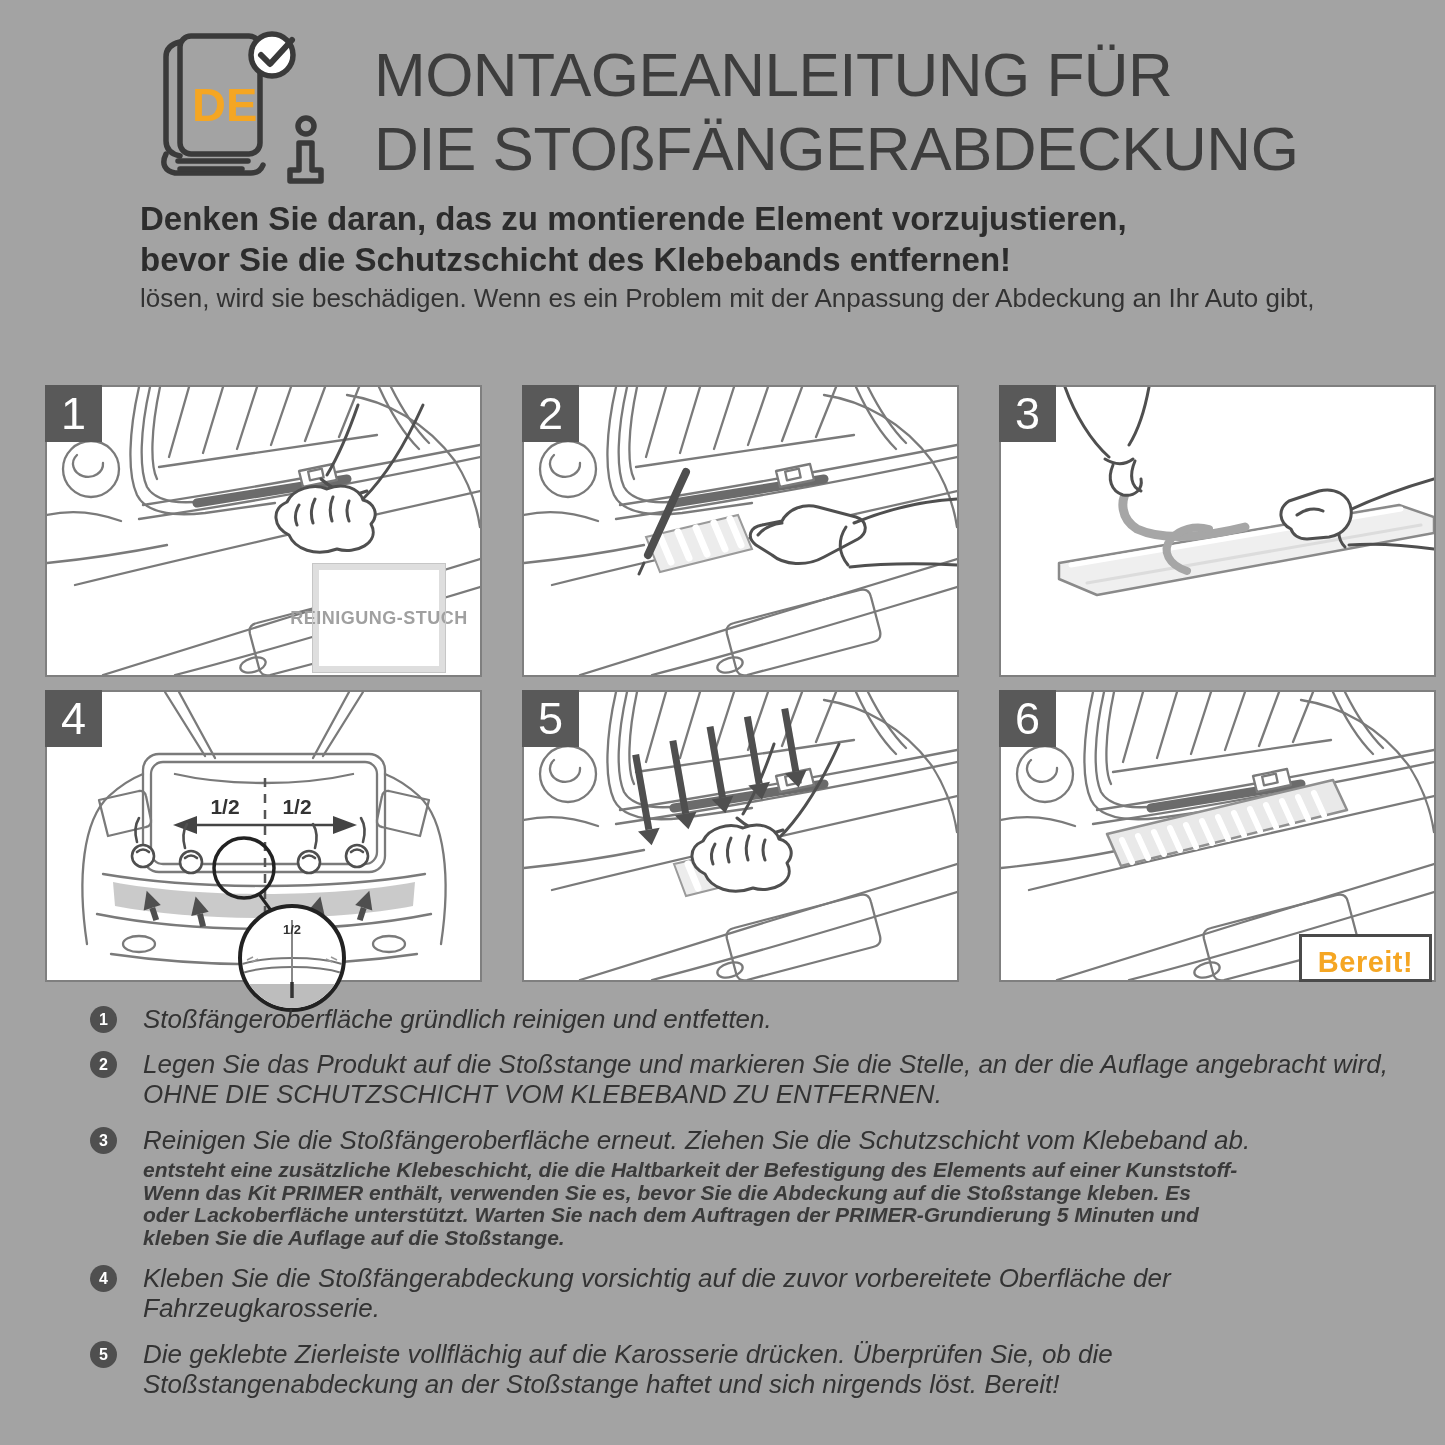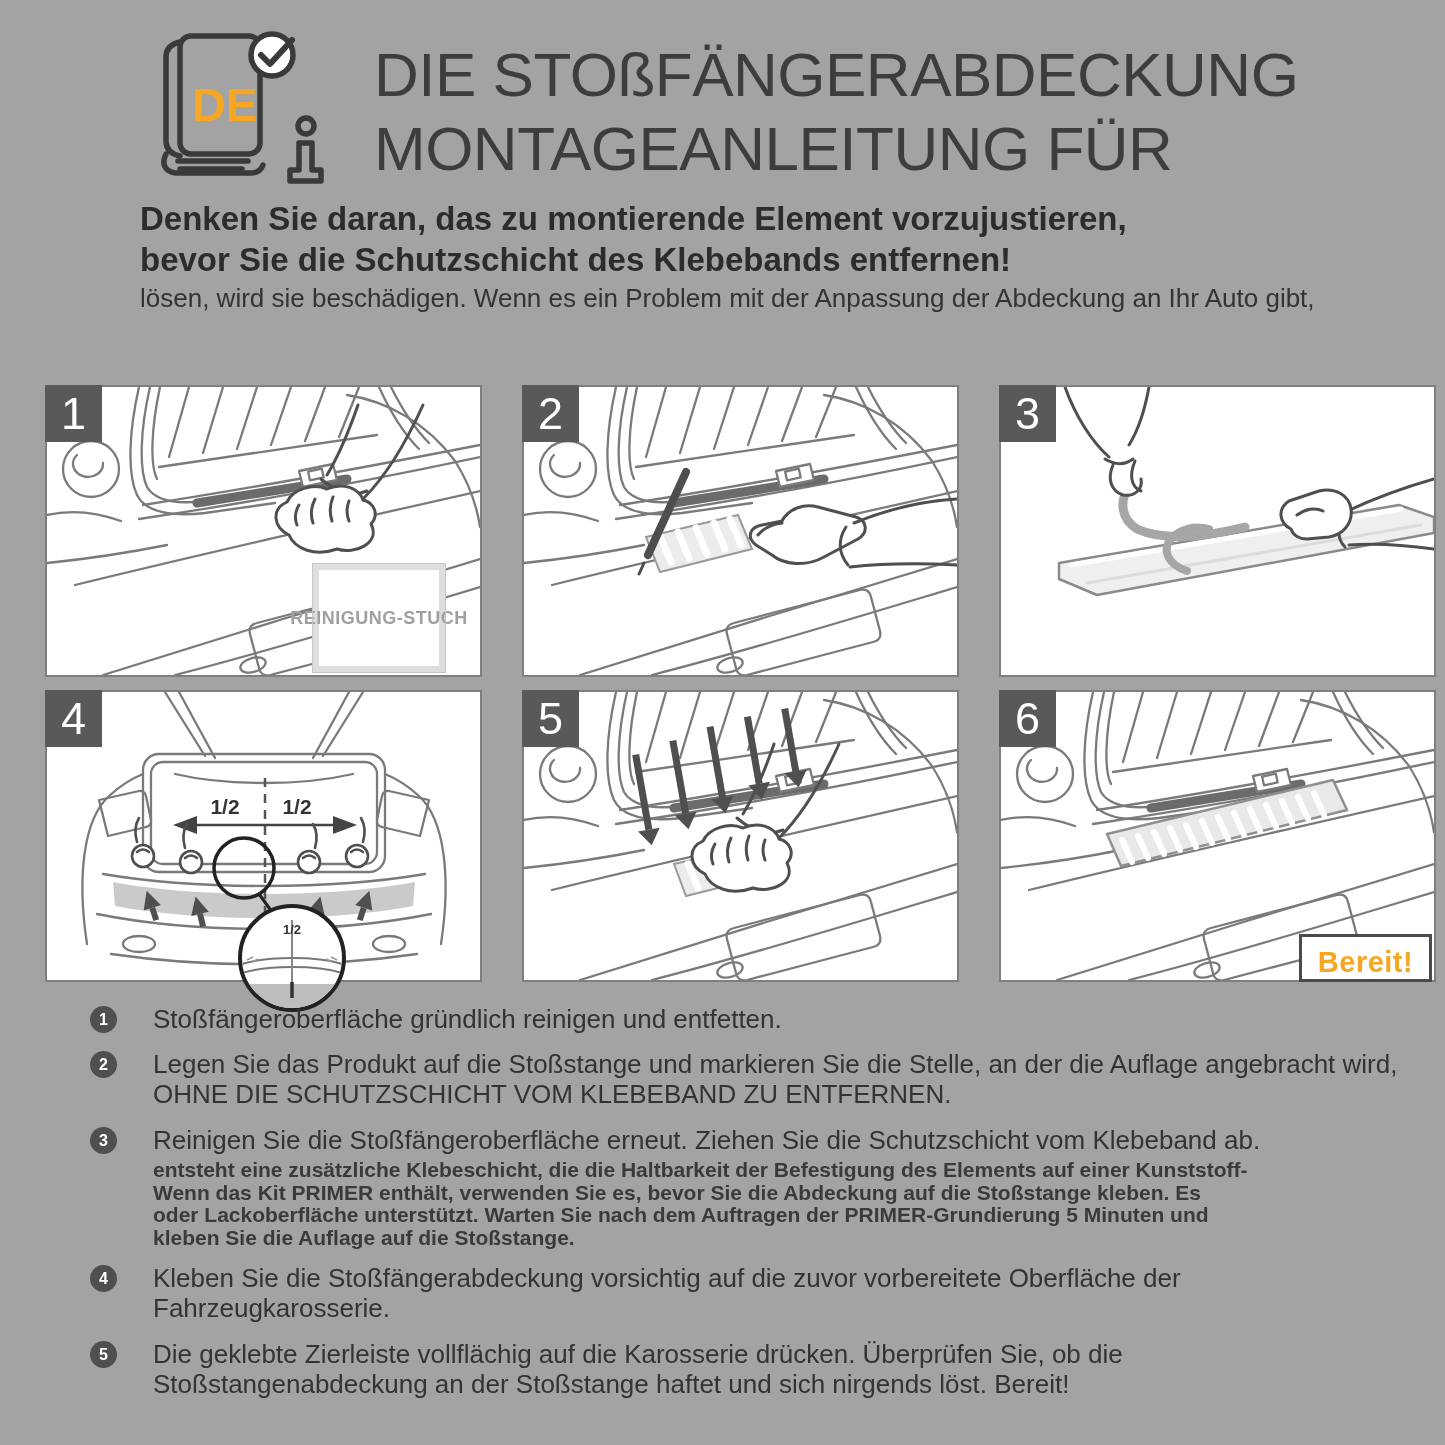--- a/index.html
+++ b/index.html
@@ -40,21 +40,21 @@
   .ready{position:absolute;left:298px;top:242px;width:133px;height:48px;background:#fff;
          border:3px solid #4a4a4a;box-sizing:border-box;display:flex;align-items:flex-end;
          justify-content:center;z-index:2;}
   .ready span{color:#f5a623;font-weight:bold;font-size:29px;letter-spacing:.5px;}
 
   
   .step{position:absolute;left:90px;display:flex;align-items:flex-start;}
   .badge{flex:0 0 auto;width:27px;height:27px;border-radius:50%;background:#4f4f4f;color:#fff;
          font-size:16px;font-weight:bold;display:flex;align-items:center;justify-content:center;
          margin-top:2px;}
-  .step-text{margin-left:36px;width:1275px;font-size:26px;line-height:30px;color:#333;}
+  .step-text{margin-left:26px;width:1275px;font-size:26px;line-height:30px;color:#333;font-style:italic;}
   .step-text .ln{display:block;}
   .note{font-weight:bold;font-size:21px;line-height:22.5px;color:#3a3a3a;margin-top:4px;}
   .note .ln{display:block;}
   .s1{top:1004px}.s2{top:1049px}.s3{top:1125px}.s4{top:1263px}.s5{top:1339px}
 </style>
 </head>
 <body>
 
 <svg width="0" height="0" style="position:absolute" aria-hidden="true">
   <defs>
@@ -116,22 +116,22 @@
         <g>
           <circle cx="170" cy="102" r="8"></circle>
           <path d="M163,119 h13 v27 h9 v11 h-31 v-11 h9 z"></path>
         </g>
       </g>
       <text x="56" y="97" font-size="47" font-weight="bold" fill="#f5a623">DE</text>
     </svg>
   </div>
 
   <h1 class="title">
+    <span>MONTAGEANLEITUNG FÜR</span>
     <span>DIE STOßFÄNGERABDECKUNG</span>
-    <span>MONTAGEANLEITUNG FÜR</span>
   </h1>
 
   <div class="warning">
     <span>Denken Sie daran, das zu montierende Element vorzujustieren,</span>
     <span>bevor Sie die Schutzschicht des Klebebands entfernen!</span>
   </div>
 
   <div class="intro">
     <span>lösen, wird sie beschädigen. Wenn es ein Problem mit der Anpassung der Abdeckung an Ihr Auto gibt,</span>
   </div>

